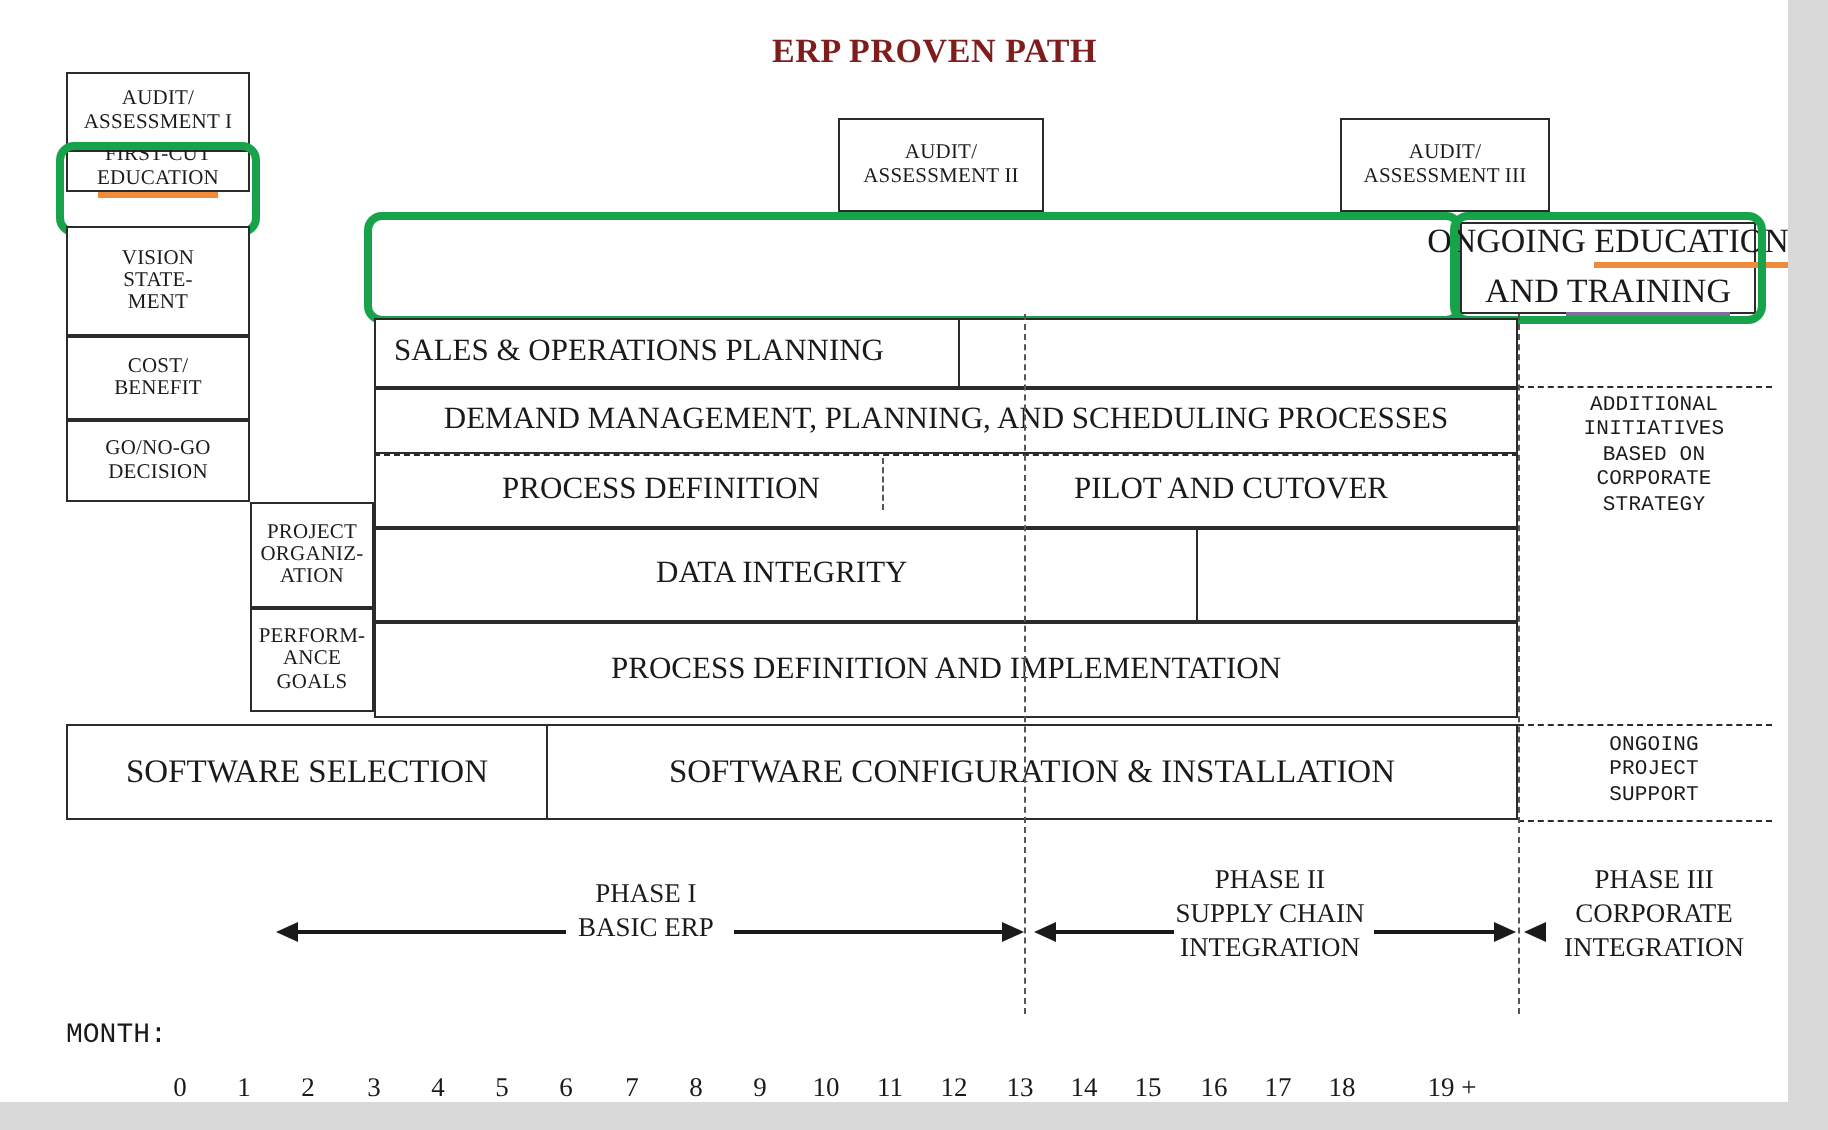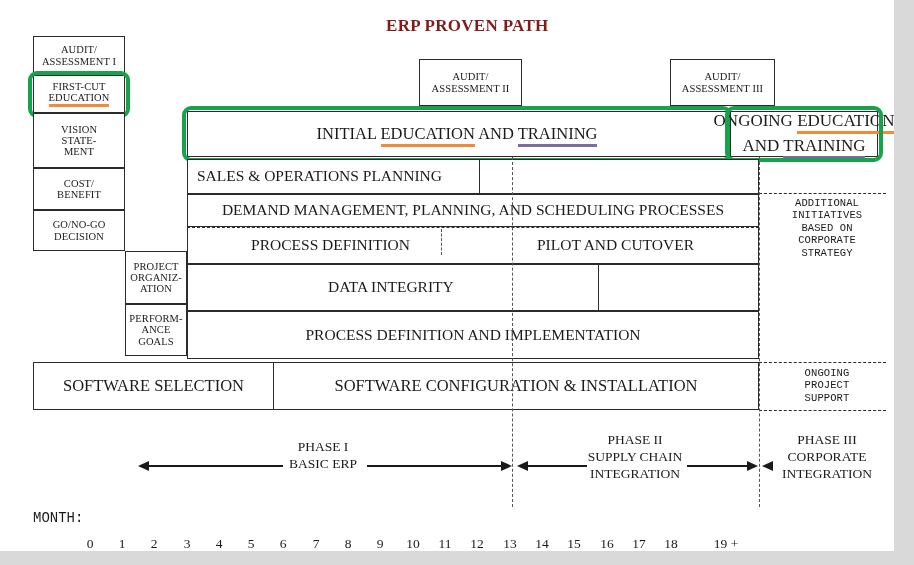--- a/index.html
+++ b/index.html
@@ -118,21 +118,21 @@
 
   <div class="title" style="left:366px;top:9px;">ERP PROVEN PATH</div>
 
   <div class="bx sm" style="left:13px;top:29px;width:92px;height:39px;">
     <div>
       <div>AUDIT/</div>
       <div>ASSESSMENT I</div>
     </div>
   </div>
 
-  <div class="bx sm" style="left:13px;top:68px;width:92px;height:38px;">
+  <div class="bx sm" style="left:13px;top:68px;width:92px;height:21px;">
     <div>
       <div>FIRST-CUT</div>
       <div style="display:inline-block;" class="uline-o">EDUCATION</div>
     </div>
   </div>
   <div class="hl" style="left:8px;top:64px;width:102px;height:47px;"></div>
 
   <div class="bx sm" style="left:13px;top:106px;width:92px;height:55px;">
     <div>
       <div>VISION</div>
@@ -178,25 +178,20 @@
     </div>
   </div>
 
   <div class="bx sm" style="left:650px;top:52px;width:105px;height:47px;">
     <div>
       <div>AUDIT/</div>
       <div>ASSESSMENT III</div>
     </div>
   </div>
 
-  <div class="bx lg" style="left:167px;top:104px;width:540px;height:46px;">
-    <div style="white-space:nowrap;">
-      <span>INITIAL </span><span class="uline-o">EDUCATION</span><span> AND </span><span class="uline-p">TRAINING</span>
-    </div>
-  </div>
   <div class="hl" style="left:162px;top:99px;width:550px;height:56px;"></div>
 
   <div class="bx" style="left:710px;top:104px;width:148px;height:46px;font-size:17px;">
     <div style="white-space:nowrap;line-height:1.45;">
       <div><span>ONGOING </span><span class="uline-o">EDUCATION</span></div>
       <div><span>AND </span><span class="uline-p">TRAINING</span></div>
     </div>
   </div>
   <div class="hl" style="left:705px;top:99px;width:158px;height:56px;"></div>
 

